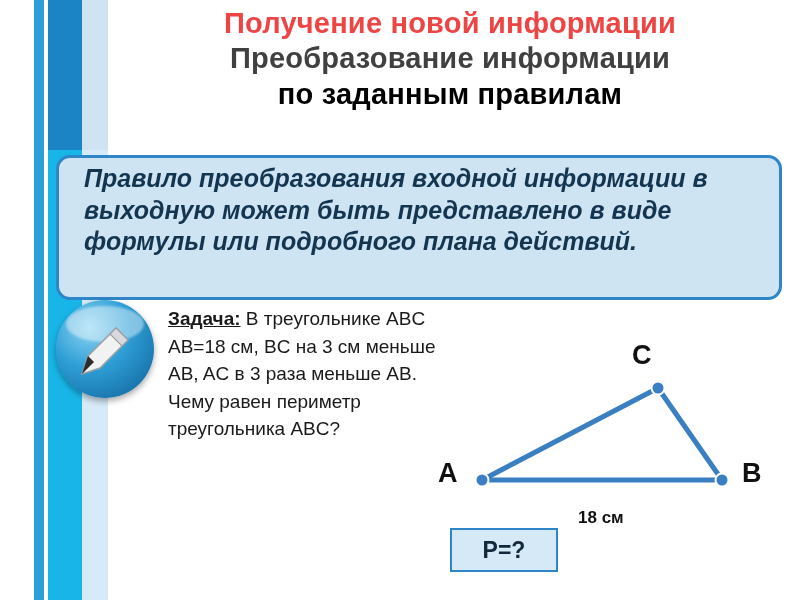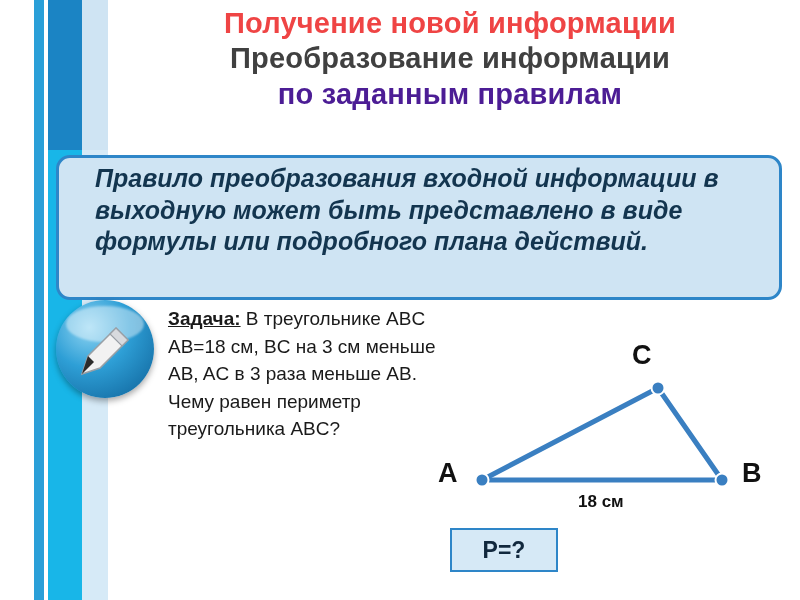--- a/index.html
+++ b/index.html
@@ -68,21 +68,21 @@
     width: 680px;
     text-align: center;
     color: #1f6fb2;
     font-weight: bold;
     font-size: 29px;
     line-height: 1.22;
     letter-spacing: 0.2px;
   }
   .title-line-1 { color: #ef4444; }
   .title-line-2 { color: #404040; }
-  .title-line-3 { color: #4c1d95; }
+  .title-line-3 { color: #000000; }
 
   
   .rule-box {
     position: absolute;
     left: 56px;
     top: 155px;
     width: 726px;
     height: 145px;
     background: #cfe4f3;
     border: 3px solid #2e86c8;
@@ -92,21 +92,20 @@
   .rule-text {
     position: absolute;
     left: 84px;
     top: 163px;
     width: 670px;
     font-size: 25px;
     font-weight: bold;
     font-style: italic;
     color: #13354f;
     line-height: 1.26;
-    margin-left: 11px;
   }
 
   
   .pen-badge {
     position: absolute;
     left: 56px;
     top: 300px;
     width: 98px;
     height: 98px;
     border-radius: 50%;
@@ -222,18 +221,18 @@
   <svg width="360" height="180" viewBox="0 0 360 180">
     <polyline points="52,150 228,58 292,150" fill="none" stroke="#3a7fc1" stroke-width="5" stroke-linejoin="round" stroke-linecap="round"></polyline>
     <line x1="52" y1="150" x2="292" y2="150" stroke="#3a7fc1" stroke-width="5" stroke-linecap="round"></line>
     <circle cx="52" cy="150" r="6.5" fill="#3a7fc1" stroke="#ffffff" stroke-width="2"></circle>
     <circle cx="292" cy="150" r="6.5" fill="#3a7fc1" stroke="#ffffff" stroke-width="2"></circle>
     <circle cx="228" cy="58" r="6.5" fill="#3a7fc1" stroke="#ffffff" stroke-width="2"></circle>
   </svg>
   <div class="vertex-label" style="left: 8px; top: 128px;">A</div>
   <div class="vertex-label" style="left: 312px; top: 128px;">B</div>
   <div class="vertex-label" style="left: 202px; top: 10px;">C</div>
-  <div class="edge-label" style="left: 148px; top: 162px;">18 см</div>
+  <div class="edge-label" style="left: 148px; top: 178px;">18 см</div>
 </div>
 
 <div class="answer-box">
   <span class="answer-text">P=?</span>
 </div>
 
 </body></html>

